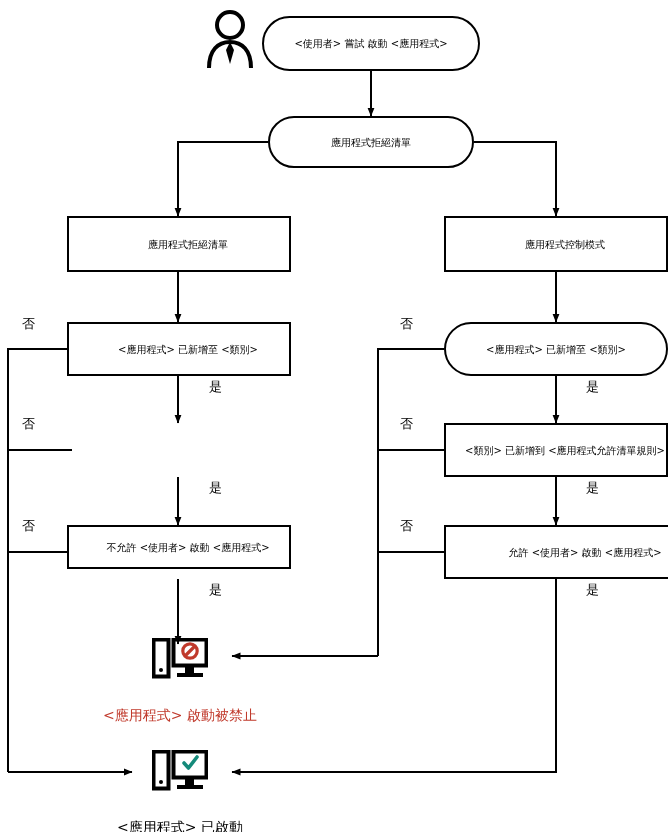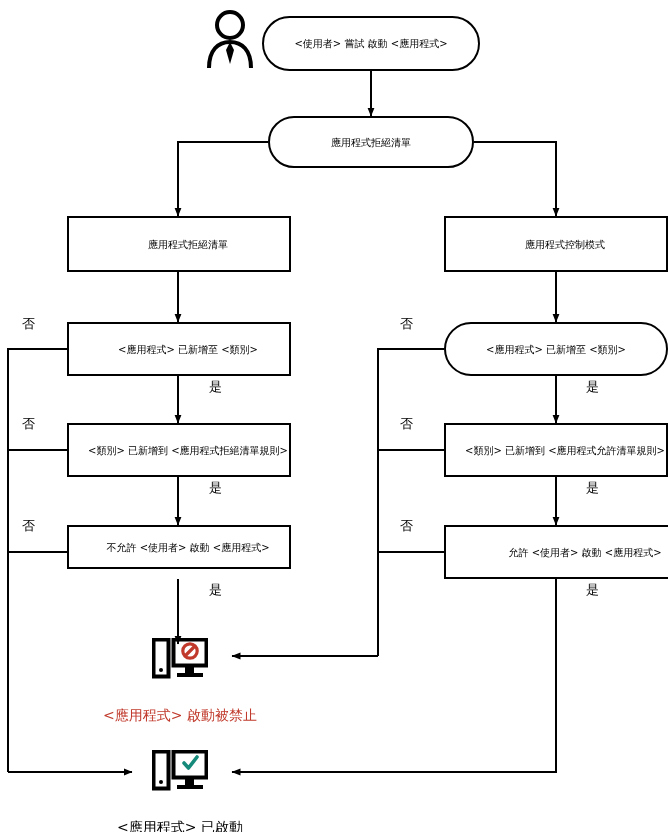--- a/index.html
+++ b/index.html
@@ -136,23 +136,20 @@
   </div>
 
   <div class="node rect" style="left:67px; top:322px; width:224px; height:54px;">
     <span class="node-label">&lt;應用程式&gt; 已新增至 &lt;類別&gt;</span>
   </div>
 
   <div class="node stadium" style="left:444px; top:322px; width:224px; height:54px;">
     <span class="node-label">&lt;應用程式&gt; 已新增至 &lt;類別&gt;</span>
   </div>
 
-  <div class="node rect" style="left:67px; top:423px; width:224px; height:54px;">
-    <span class="node-label">&lt;類別&gt; 已新增到 &lt;應用程式拒絕清單規則&gt;</span>
-  </div>
 
   <div class="node rect" style="left:444px; top:423px; width:224px; height:54px;">
     <span class="node-label">&lt;類別&gt; 已新增到 &lt;應用程式允許清單規則&gt;</span>
   </div>
 
   <div class="node rect" style="left:67px; top:525px; width:224px; height:44px;">
     <span class="node-label">不允許 &lt;使用者&gt; 啟動 &lt;應用程式&gt;</span>
   </div>
 
   <div class="node rect" style="left:444px; top:525px; width:264px; height:54px;">

